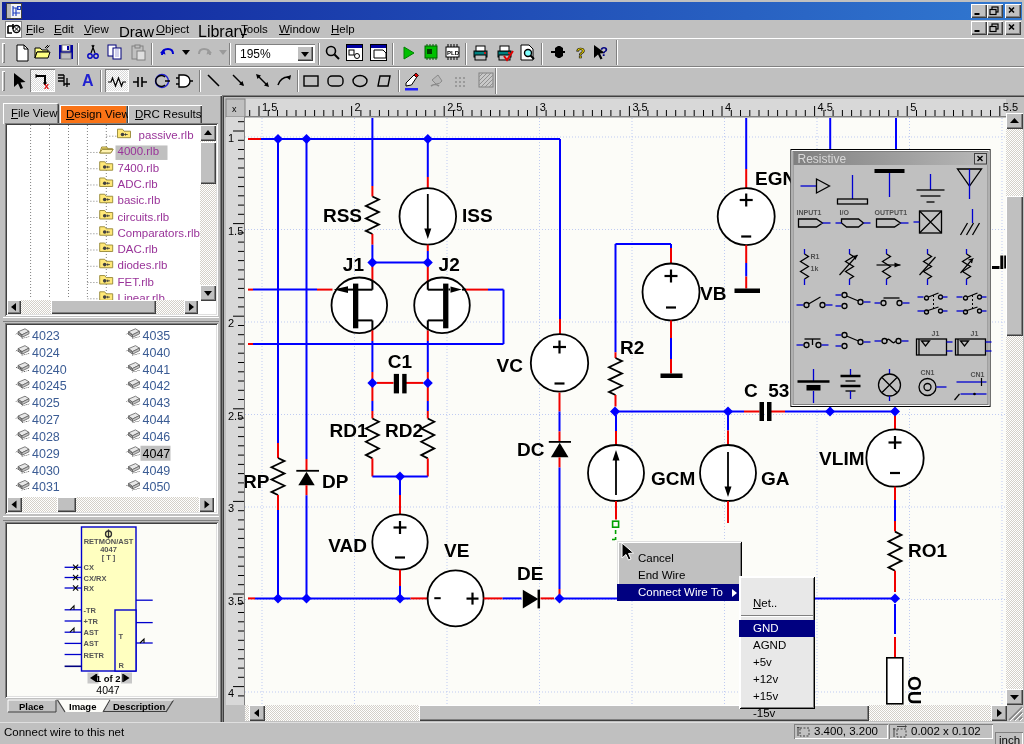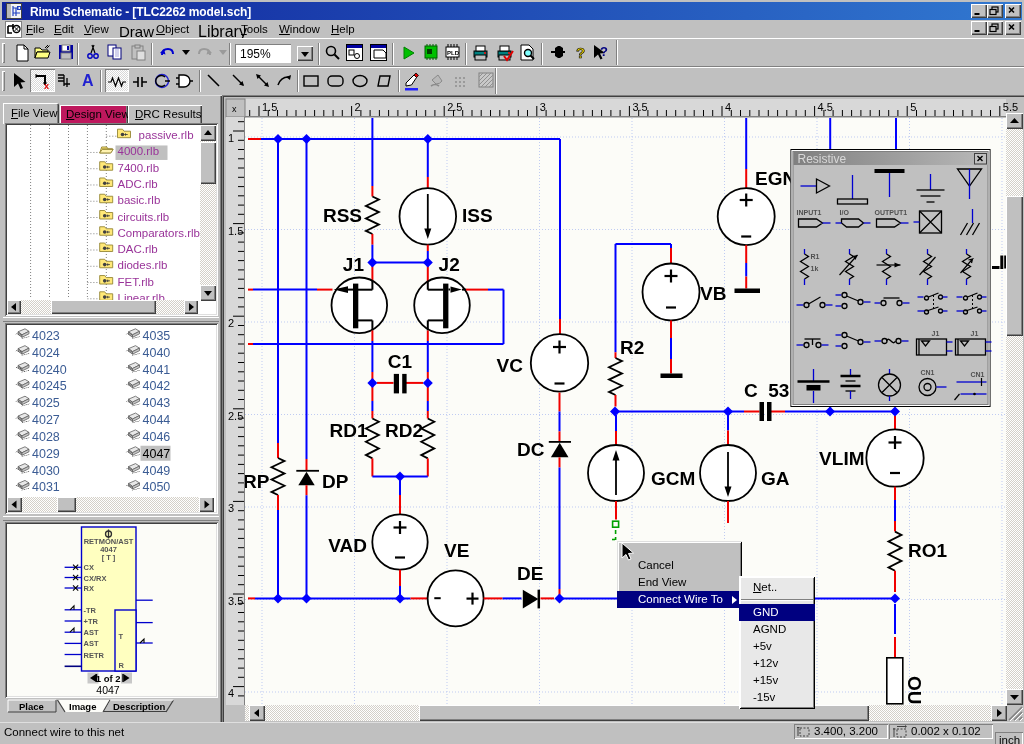--- a/index.html
+++ b/index.html
@@ -13,21 +13,20 @@
 .arrowbtn{position:absolute;background:#c0c0c0;box-shadow:inset 1px 1px 0 #ffffff, inset -1px -1px 0 #404040, inset -2px -2px 0 #808080;display:flex;align-items:center;justify-content:center;font-size:8px;color:black}
 .mi{height:17px;line-height:17px;padding-left:21px;font-size:11.5px;color:black;white-space:nowrap}
 </style></head><body>
 <div class="abs" style="left:2px;top:2px;width:1020px;height:18px;background:linear-gradient(90deg,#10239c,#3178d0)">
 <svg class="abs" style="left:4px;top:1px" width="16" height="16">
       <rect x="0.5" y="0.5" width="15" height="15" fill="#f4f4f4" stroke="#404040" stroke-width="1"></rect>
       <rect x="1" y="1" width="4" height="14" fill="#b8b8b8"></rect>
       <path d="M7,3 v10 M7,5 h6 M10,5 v8 M7,10 h7" stroke="#2040c0" stroke-width="1.2" fill="none"></path>
       <rect x="11.5" y="3.5" width="3" height="3" fill="none" stroke="#2040c0"></rect>
     </svg>
-<span class="abs" style="left:28px;top:2.5px;font-size:12px;letter-spacing:-0.1px;font-weight:bold;color:#fff">Rimu Schematic - [TLC2262 model.sch]</span>
 </div>
 <div class="win-btn" style="left:971px;top:4px"><svg width="16" height="14">
       <line x1="3.5" y1="10" x2="8.5" y2="10" stroke="#000" stroke-width="2"></line>
     </svg></div>
 <div class="win-btn" style="left:987px;top:4px"><svg width="16" height="14">
       <rect x="5" y="3" width="6" height="5" fill="none" stroke="#000" stroke-width="1.2"></rect>
       <rect x="3" y="5.5" width="6" height="5" fill="#c0c0c0" stroke="#000" stroke-width="1.2"></rect>
     </svg></div>
 <div class="win-btn" style="left:1005px;top:4px"><svg width="16" height="14">
       <path d="M4,3.5 l5,5 M9,3.5 l-5,5" stroke="#000" stroke-width="1.6"></path>
@@ -103,21 +102,21 @@
     <path d="M1,2 l8,0 l-4,5 Z" fill="#000"></path>
   </svg>
 <svg class="abs" style="left:197px;top:45px" width="16" height="16" viewBox="0 0 16 16">
     <path d="M13,10 q0,-6 -6,-6 q-5,0 -5,5" fill="none" stroke="#9a9a9a" stroke-width="2"></path>
     <path d="M15,8 l-4,-4 l-1.5,5.5 Z" fill="#9a9a9a"></path>
   </svg>
 <svg class="abs" style="left:218px;top:48px" width="10" height="10" viewBox="0 0 10 10">
     <path d="M1,2 l8,0 l-4,5 Z" fill="#9a9a9a"></path>
   </svg>
 <div class="sep" style="left:229px;top:43px"></div>
-<div class="abs sunkenthin" style="left:235px;top:44px;width:56px;height:19px;background:#fff">
+<div class="abs sunkenthin" style="left:235px;top:44px;width:80px;height:19px;background:#fff">
     <span class="abs" style="left:5px;top:3px;font-size:12px">195%</span>
   </div>
 <div class="abs btn" style="left:297px;top:46px;width:16px;height:15px"><svg width="16" height="15">
       <path d="M4,6 h8 l-4,5 Z" fill="#000"></path>
     </svg></div>
 <div class="sep" style="left:318px;top:43px"></div>
 <svg class="abs" style="left:324px;top:44px" width="16" height="17" viewBox="0 0 16 17">
     <circle cx="7" cy="7" r="4.5" fill="none" stroke="#000" stroke-width="1.6"></circle>
     <line x1="10.5" y1="10.5" x2="15" y2="15" stroke="#000" stroke-width="2"></line>
   </svg>
@@ -256,21 +255,21 @@
     <path d="M2,4 h2 M6,4 h2 M10,4 h2 M2,8 h2 M6,8 h2 M10,8 h2 M2,12 h2 M6,12 h2 M10,12 h2" stroke="#9a9a9a" stroke-width="2"></path>
   </svg>
 <svg class="abs" style="left:478px;top:72px" width="16" height="16" viewBox="0 0 16 16">
     <rect x="1" y="1" width="14" height="14" fill="#c8c8c8" stroke="#808080"></rect>
     <path d="M1,5 l4,-4 M1,9 l8,-8 M1,13 l12,-12 M3,15 l12,-12 M7,15 l8,-8 M11,15 l4,-4" stroke="#909090"></path>
   </svg>
 <div class="abs" style="left:0;top:95px;width:222px;height:627px;background:#c0c0c0;box-shadow:inset 0 1px 0 #dfdfdf,inset -1px 0 0 #404040,inset -2px 0 0 #808080"></div>
 <div class="abs" style="left:3px;top:103px;width:56px;height:21px;background:#c0c0c0;box-shadow:inset 1px 1px 0 #fff,inset -1px 0 0 #404040,inset -2px 0 0 #808080;border-top-right-radius:2px;z-index:3">
     <span class="abs" style="left:8px;top:4px;font-size:11.5px;white-space:nowrap"><u>F</u>ile View</span>
   </div>
-<div class="abs" style="left:60px;top:105px;width:68px;height:27px;background:#be185d;box-shadow:inset 1px 1px 0 #fff,inset -1px 0 0 #404040,inset -2px 0 0 #808080;z-index:2">
+<div class="abs" style="left:60px;top:105px;width:68px;height:27px;background:#f97316;box-shadow:inset 1px 1px 0 #fff,inset -1px 0 0 #404040,inset -2px 0 0 #808080;z-index:2">
     <span class="abs" style="left:6px;top:3px;font-size:11.5px;white-space:nowrap"><u>D</u>esign View</span>
   </div>
 <div class="abs" style="left:128px;top:105px;width:74px;height:18px;background:#c0c0c0;box-shadow:inset 1px 1px 0 #fff,inset -1px 0 0 #404040,inset -2px 0 0 #808080;z-index:2">
     <span class="abs" style="left:7px;top:3px;font-size:11.5px;white-space:nowrap"><u>D</u>RC Results</span>
   </div>
 <div class="abs sunken" style="left:5px;top:123px;width:213px;height:193px;background:#fff;z-index:4"></div>
 <svg class="abs" style="left:5px;top:123px;z-index:5" width="196" height="178" viewBox="0 0 196 178">
     <line x1="25.6" y1="2" x2="25.6" y2="176" stroke="#808080" stroke-width="1" stroke-dasharray="1,2"></line>
     <line x1="44.5" y1="2" x2="44.5" y2="176" stroke="#808080" stroke-width="1" stroke-dasharray="1,2"></line>
     <line x1="63.5" y1="2" x2="63.5" y2="176" stroke="#808080" stroke-width="1" stroke-dasharray="1,2"></line>
@@ -1254,31 +1253,31 @@
         <path d="M6,4 l5,4 l-5,4 Z" fill="#000"></path>
       </svg>
     </div>
 <div class="thumb abs" style="left:174px;top:0;width:450px;height:16px"></div>
 </div>
 <svg class="abs" style="left:1007px;top:705px" width="17" height="16">
     <path d="M15,2 L2,15 M15,7 L7,15 M15,12 L12,15" stroke="#808080" stroke-width="1.5"></path>
     <path d="M16,3 L3,16 M16,8 L8,16 M16,13 L13,16" stroke="#fff" stroke-width="1"></path>
   </svg>
 <div class="abs" style="left:617px;top:541px;width:125px;height:56px;background:#c0c0c0;box-shadow:inset 1px 1px 0 #dfdfdf,inset -1px -1px 0 #000,inset 2px 2px 0 #fff,inset -2px -2px 0 #808080;z-index:20">
-<div class="mi" style="margin-top:16px">Cancel</div>
-<div class="mi">End View</div>
+<div class="mi" style="margin-top:9px">Cancel</div>
+<div class="mi">End Wire</div>
 <div class="mi" style="background:#000080;color:#fff;position:relative">Connect Wire To<svg class="abs" style="right:4px;top:4px" width="8" height="10">
         <path d="M2,1 l5,4 l-5,4 Z" fill="#fff"></path>
       </svg></div>
 </div>
 <svg class="abs" style="left:619px;top:542px;z-index:22" width="20" height="22">
     <path d="M3,1 l0,15 l4,-3.5 l2.5,5.5 l2.5,-1 l-2.5,-5.5 l5,-0.5 Z" fill="#000" stroke="#fff" stroke-width="1"></path>
   </svg>
 <div class="abs" style="left:739px;top:575.6px;width:76px;height:133px;background:#e8e8e8;box-shadow:inset 1px 1px 0 #ffffff,inset -1px -1px 0 #000,inset 2px 2px 0 #fff,inset -2px -2px 0 #808080;z-index:21">
-<div class="mi" style="margin-top:3px;padding-left:14px"><u>N</u>et..</div>
+<div class="mi" style="margin-top:19px;padding-left:14px"><u>N</u>et..</div>
 <div style="height:2px;margin:3px 2px 3px 2px;box-shadow:inset 0 1px 0 #808080,inset 0 -1px 0 #fff"></div>
 <div class="mi" style="background:#000080;color:#fff;padding-left:14px">GND</div>
 <div class="mi" style="padding-left:14px">AGND</div>
 <div class="mi" style="padding-left:14px">+5v</div>
 <div class="mi" style="padding-left:14px">+12v</div>
 <div class="mi" style="padding-left:14px">+15v</div>
 <div class="mi" style="padding-left:14px">-15v</div>
 </div>
 <div class="abs" style="left:0;top:722px;width:1024px;height:22px;background:#c0c0c0;box-shadow:inset 0 1px 0 #dfdfdf">
 <span class="abs" style="left:4px;top:4px;font-size:11.5px;color:#000">Connect wire to this net</span>

